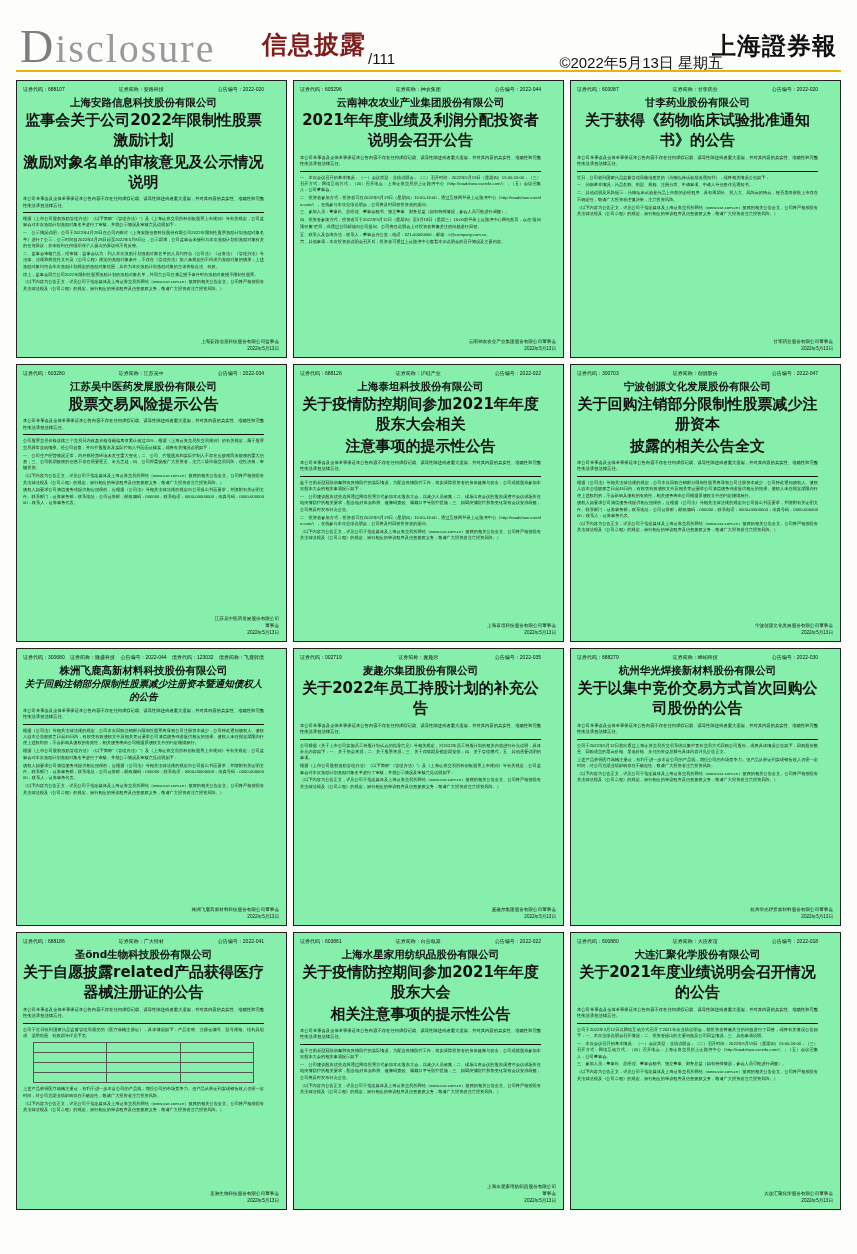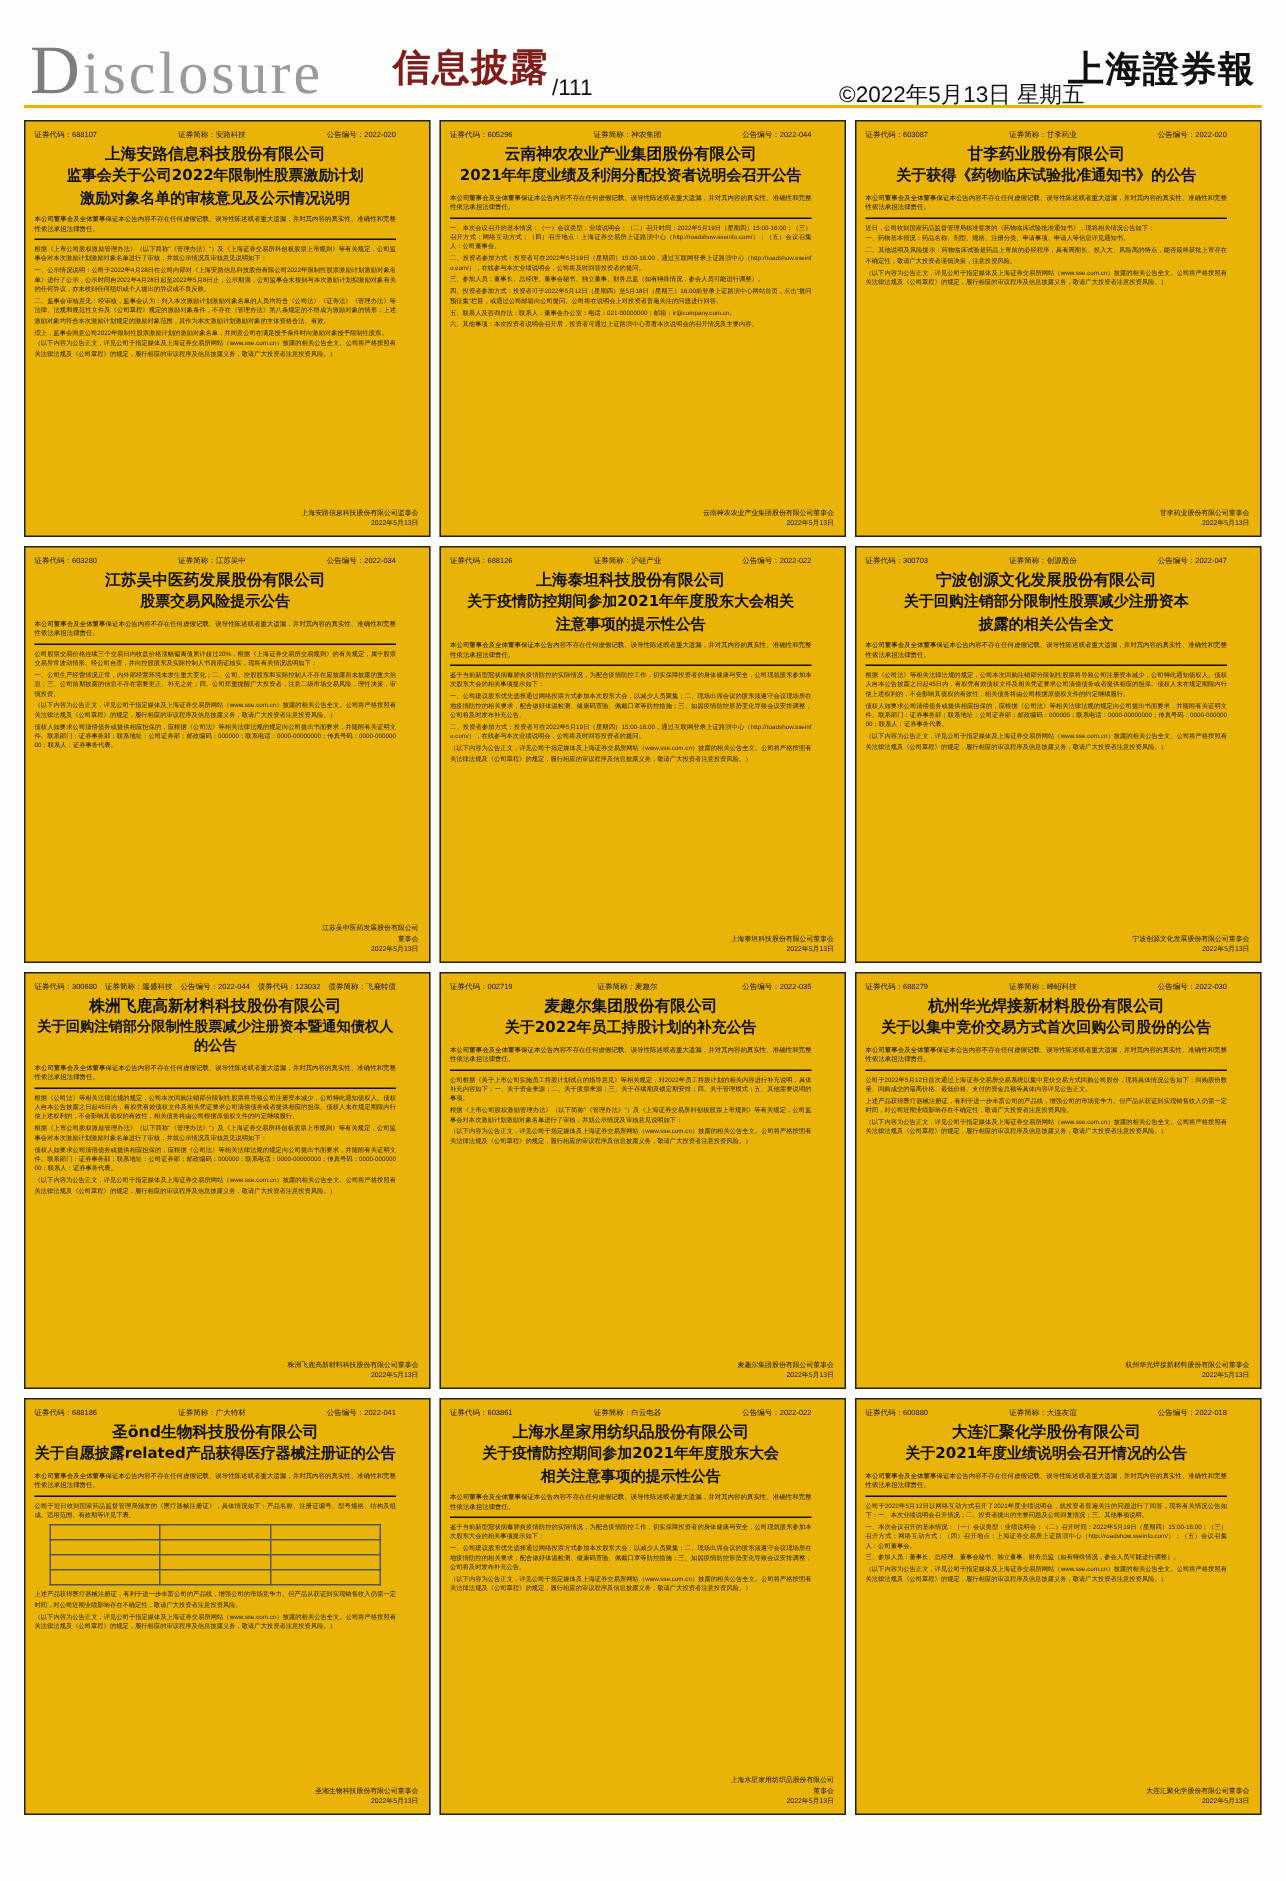--- a/index.html
+++ b/index.html
@@ -22,32 +22,32 @@
   }
   .mast-num{position:absolute;left:352px;top:36px;font-size:15px;color:#111;}
   .mast-date{position:absolute;right:118px;top:40px;font-size:15px;color:#111;}
   .mast-paper{
     position:absolute;right:4px;top:16px;font-size:24px;font-weight:bold;color:#111;
     font-family:"DejaVu Sans",sans-serif;letter-spacing:1px;
   }
   
   .grid{margin-top:8px;display:grid;grid-template-columns:repeat(3,1fr);
         grid-auto-rows:278px;gap:6px;}
-  .cell{border:1px solid #222;background:#eab308;position:relative;overflow:hidden;
+  .cell{border:1px solid #222;background:#86efac;position:relative;overflow:hidden;
         padding:5px 22px 14px 6px;box-sizing:border-box;}
   .codeline{display:flex;justify-content:space-between;font-size:5px;color:#111;
             margin-bottom:3px;gap:4px;}
   .codeline span{white-space:nowrap;}
   .title{
     text-align:center;font-weight:bold;color:#111;
     font-family:"DejaVu Sans",sans-serif;line-height:1.35;
   }
   .t1{font-size:10.5px;}
-  .t2{font-size:10px;margin-top:1px;}
-  .t3{font-size:9.5px;margin-top:1px;}
+  .t2{font-size:15px;margin-top:1px;}
+  .t3{font-size:9.5px;margin-top:1px;font-style:italic;}
   .notice{font-size:4.3px;line-height:1.5;color:#111;margin:4px 0 3px 0;text-align:justify;}
   .body{font-size:4.2px;line-height:1.52;color:#1a1a1a;text-align:justify;
         column-gap:0;hyphens:none;word-break:break-all;}
   .body p{margin:0 0 1.5px 0;}
   .sig{position:absolute;right:7px;bottom:4px;text-align:right;font-size:4.6px;
        line-height:1.5;color:#111;}
   .minitable{width:92%;margin:3px auto;border-collapse:collapse;}
   .minitable td{border:1px solid #555;height:7px;}
   .rule{height:1px;background:#111;margin:3px 0;}
 </style>

